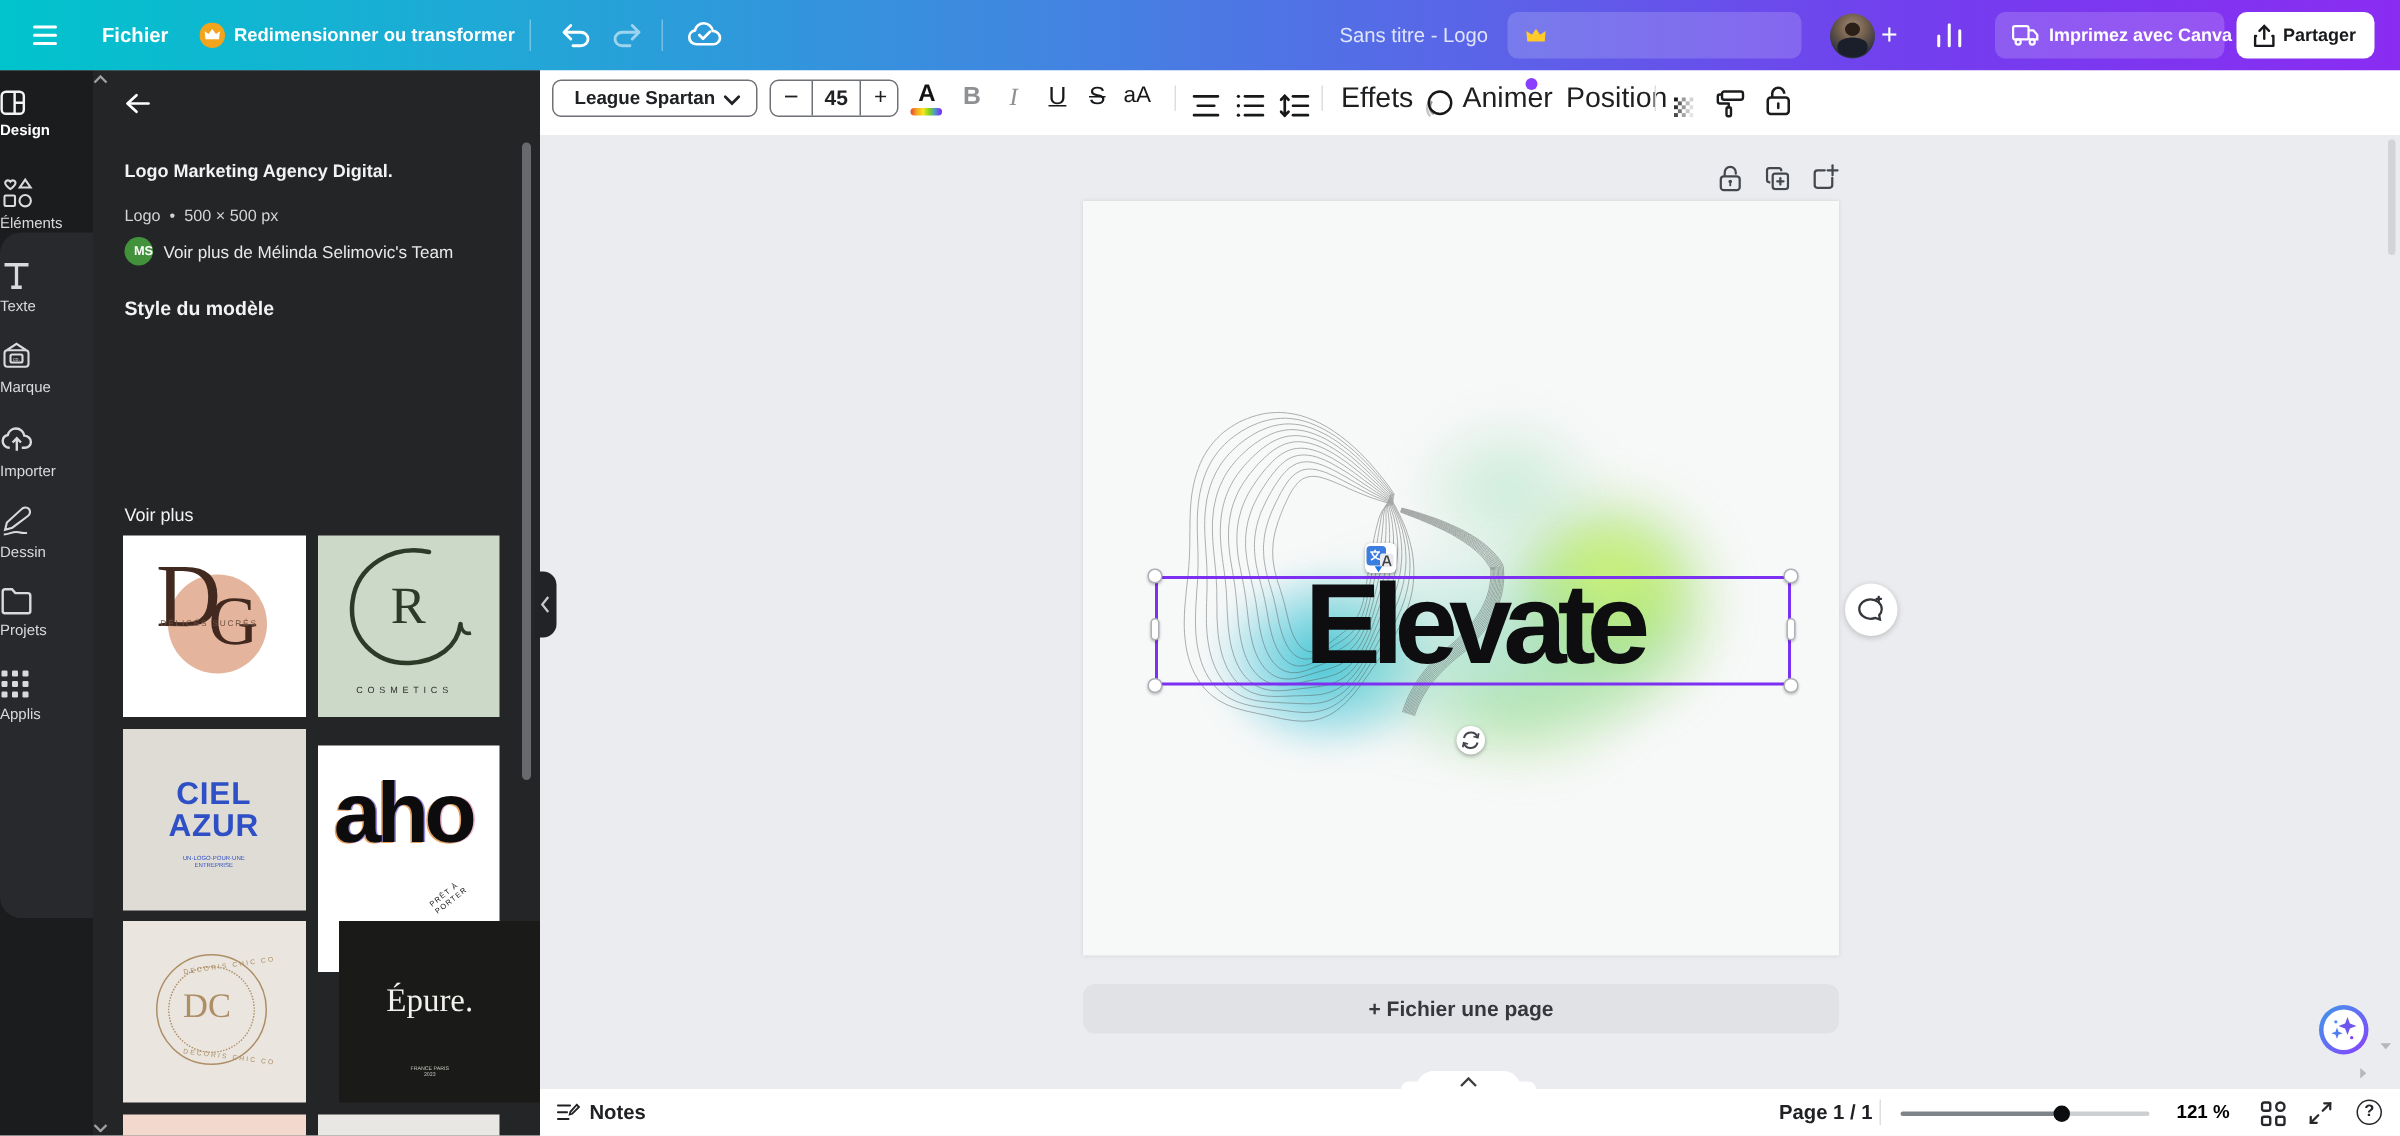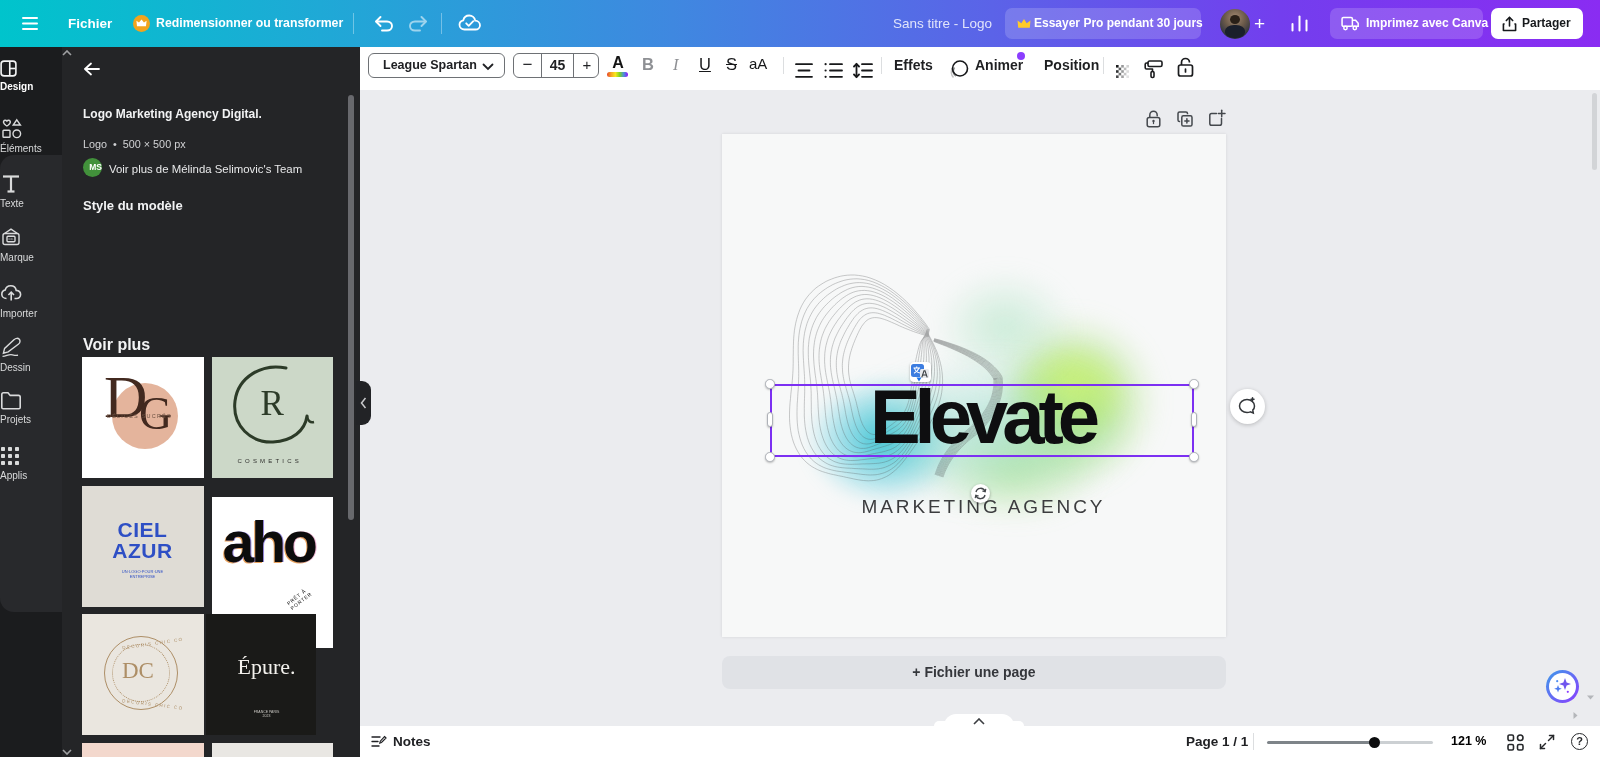--- a/index.html
+++ b/index.html
@@ -19,21 +19,21 @@
   #panel { position:absolute; left:62px; top:47px; width:298px; height:710px; background:#242527; }
   #paneltop { position:absolute; left:0; top:47px; width:360px; height:61px; background:#242527; }
   .rail-item { position:absolute; left:0; width:62px; color:#d9dadb; }
   .rail-label { font-size:10px; display:block; }
   .ptxt { position:absolute; color:#f2f3f4; }
   
   #toolbar { position:absolute; left:360px; top:47px; width:1240px; height:43px; background:#ffffff; }
   .tbox { position:absolute; top:6px; height:25px; border:1px solid #6e7175; border-radius:6px; background:#fff; }
   .ticon { position:absolute; top:6px; height:25px; }
   .tsep { position:absolute; top:10px; width:1px; height:17px; background:#dcdee0; }
-  .tlabel { position:absolute; top:6px; height:25px; line-height:25px; font-size:14px; color:#1e1f21; font-weight:bold; }
+  .tlabel { position:absolute; top:6px; height:25px; line-height:25px; font-size:19px; color:#1e1f21; font-weight:normal; }
   
   #canvas { position:absolute; left:360px; top:90px; width:1240px; height:636px; background:#ebecef; overflow:hidden; }
   #artboard { position:absolute; left:362px; top:44px; width:504px; height:503px; background:#f7f8f8; box-shadow:0 0 3px rgba(0,0,0,0.10); }
   
   #bottombar { position:absolute; left:360px; top:726px; width:1240px; height:31px; background:#ffffff; }
   .bb-txt { position:absolute; font-size:13.5px; color:#202124; font-weight:bold; line-height:31px; }
   .selknob { position:absolute; width:9.5px; height:9.5px; border-radius:50%; background:#fff; border:1px solid #aeb2b8; box-shadow:0 1px 2px rgba(0,0,0,0.25); }
   .selpill { position:absolute; width:6.5px; height:15px; border-radius:4px; background:#fff; border:1px solid #aeb2b8; box-shadow:0 1px 2px rgba(0,0,0,0.25); }
 </style>
 </head>
@@ -64,21 +64,20 @@
   <div class="vsep" style="left:441px"></div>
   <svg class="abs" style="left:458px;top:14px" width="24" height="19" viewBox="0 0 24 19">
       <path d="M6.5 15.5 C3.6 15.5 1.5 13.4 1.5 10.8 C1.5 8.5 3.1 6.7 5.3 6.3 C5.9 3.6 8.3 1.5 11.2 1.5 C14.2 1.5 16.7 3.7 17.2 6.6 C19.9 6.8 22 8.8 22 11.2 C22 13.6 20 15.5 17.5 15.5 Z" fill="none" stroke="#fff" stroke-width="1.8"></path>
       <path d="M8.2 9.3 L10.7 11.8 L15.3 7.2" fill="none" stroke="#fff" stroke-width="1.8" stroke-linecap="round" stroke-linejoin="round"></path>
     </svg>
   <div class="tb-txt tb-dim" style="left:893px;top:0">Sans titre - Logo</div>
   <div class="pillbtn" style="left:1005px;width:196px;text-align:left;white-space:nowrap">
     <svg class="abs" style="left:12px;top:10px" width="14" height="12" viewBox="0 0 15 13">
         <path d="M1.2 10.5 L0.5 2.8 L4.6 5.6 L7.5 1.2 L10.4 5.6 L14.5 2.8 L13.8 10.5 Z" fill="#ffca2a"></path>
       </svg>
-    <span style="position:absolute;left:29px;top:0">Essayer Pro pendant 30 jours</span>
   </div>
   <div class="abs" style="left:1220px;top:9px;width:30px;height:30px;border-radius:50%;background:radial-gradient(circle at 50% 30%,#a58a72 0%,#6b5a4a 40%,#2e3340 75%,#1d2230 100%);overflow:hidden">
      <div class="abs" style="left:10px;top:6px;width:10px;height:9px;border-radius:50%;background:#2a2018"></div>
      <div class="abs" style="left:5px;top:16px;width:20px;height:13px;border-radius:45%;background:#1a1f2c"></div>
   </div>
   <div class="tb-txt" style="left:1254px;top:0;font-size:19px;font-weight:normal">+</div>
   <svg class="abs" style="left:1290px;top:15px" width="19" height="17" viewBox="0 0 19 17">
       <g stroke="#fff" stroke-width="2" stroke-linecap="round" fill="none">
         <line x1="2.5" y1="15.5" x2="2.5" y2="9"></line>
         <line x1="9.5" y1="15.5" x2="9.5" y2="1.5"></line>
@@ -202,21 +201,21 @@
     </svg>
   <svg class="abs" style="left:21px;top:15px" width="17" height="14" viewBox="0 0 17 14">
       <path d="M8 1.5 L2 7 L8 12.5" fill="none" stroke="#fff" stroke-width="1.8" stroke-linecap="round" stroke-linejoin="round"></path>
       <line x1="2.5" y1="7" x2="16" y2="7" stroke="#fff" stroke-width="1.8" stroke-linecap="round"></line>
     </svg>
   <div class="ptxt" style="left:21px;top:60px;font-size:12px;font-weight:bold">Logo Marketing Agency Digital.</div>
   <div class="ptxt" style="left:21px;top:90.5px;font-size:10.8px;color:#d2d3d5;font-weight:normal">Logo&nbsp; •&nbsp; 500 × 500 px</div>
   <div class="abs" style="left:21px;top:111px;width:19px;height:19px;border-radius:50%;background:#42913b;color:#fff;font-size:8.5px;font-weight:bold;text-align:right;line-height:19px">MS</div>
   <div class="ptxt" style="left:47px;top:116px;font-size:11.4px;color:#e8e9ea;font-weight:normal">Voir plus de Mélinda Selimovic's Team</div>
   <div class="ptxt" style="left:21px;top:151px;font-size:13px;font-weight:bold">Style du modèle</div>
-  <div class="ptxt" style="left:21px;top:289px;font-size:16px;font-weight:bold">Voir plus</div>
+  <div class="ptxt" style="left:21px;top:289px;font-size:12px;font-weight:normal">Voir plus</div>
   <div class="abs" style="left:20px;top:310px;width:121.5px;height:121px;background:#fff">
     <div class="abs" style="left:30px;top:26px;width:66px;height:66px;border-radius:50%;background:#e4b49c"></div>
     <div class="abs" style="left:22px;top:6px;font-family:'Liberation Serif',serif;font-size:60px;color:#42291f">D</div>
     <div class="abs" style="left:57px;top:30px;font-family:'Liberation Serif',serif;font-size:46px;color:#42291f">G</div>
     <div class="abs" style="left:25px;top:56px;font-size:5.5px;letter-spacing:1.2px;color:#6d5242">DÉLICÉS SUCRÉS</div>
   </div>
   <div class="abs" style="left:149.5px;top:310px;width:121.5px;height:121px;background:#ccd8c8">
     <svg class="abs" style="left:14px;top:6px" width="95" height="90" viewBox="0 0 95 90">
         <path d="M60 5 C36 0 12 14 9 38 C6 63 25 80 47 79 C66 78 79 68 81 53" fill="none" stroke="#2c3b28" stroke-width="3" stroke-linecap="round"></path>
         <path d="M81 53 C82 58 84 60 88 59" fill="none" stroke="#2c3b28" stroke-width="2.4"></path>
@@ -234,21 +233,21 @@
     <div class="abs" style="left:11px;top:12px;font-size:57px;font-weight:bold;color:#0c0c0c;letter-spacing:-3px">aho</div>
     <div class="abs" style="left:72px;top:88px;font-size:5px;letter-spacing:0.8px;color:#111;transform:rotate(-38deg)">PRÊT À PORTER</div>
   </div>
   <div class="abs" style="left:20px;top:567px;width:121.5px;height:121px;background:#eae6df">
     <div class="abs" style="left:22px;top:22px;width:74px;height:74px;border-radius:50%;border:1.2px solid #ad8e66"></div>
     <div class="abs" style="left:30px;top:30px;width:58px;height:58px;border-radius:50%;border:0.8px dotted #ad8e66"></div>
     <div class="abs" style="left:40px;top:44px;font-family:'Liberation Serif',serif;font-size:23px;color:#ad8e66">DC</div>
     <div class="abs" style="left:40px;top:27px;font-size:4.5px;letter-spacing:1.4px;color:#ad8e66;transform:rotate(-8deg)">DECORIS CHIC CO</div>
     <div class="abs" style="left:40px;top:88px;font-size:4.5px;letter-spacing:1.4px;color:#ad8e66;transform:rotate(7deg)">DECORIS CHIC CO</div>
   </div>
-  <div class="abs" style="left:144px;top:567px;width:110px;height:121px;background:#1a1a18">
+  <div class="abs" style="left:164px;top:567px;width:137px;height:121px;background:#1a1a18">
     <div class="abs" style="left:0;top:40px;width:121px;text-align:center;font-family:'Liberation Serif',serif;font-size:22px;color:#f2f0ec">Épure.</div>
     <div class="abs" style="left:0;top:96px;width:121px;text-align:center;font-size:3.5px;color:#c9c7c2">FRANCE PARIS<br>2023</div>
   </div>
   <div class="abs" style="left:20px;top:695.5px;width:121.5px;height:14.5px;background:#f3d8cd"></div>
   <div class="abs" style="left:149.5px;top:695.5px;width:121.5px;height:14.5px;background:#e9e7e3"></div>
   <div class="abs" style="left:286px;top:48px;width:5.5px;height:425px;background:#68696d;border-radius:3px"></div>
   <svg class="abs" style="left:0px;top:702px" width="10" height="6" viewBox="0 0 10 6">
       <path d="M1 1 L5 5 L9 1" fill="none" stroke="#9fa0a2" stroke-width="1.6"></path>
     </svg>
 </div>
@@ -377,21 +376,20 @@
         <path d="M 194.1,89.7 L 198.8,91.2 L 203.2,92.6 L 207.5,94.1 L 211.5,95.6 L 215.4,97.1 L 219.1,98.6 L 222.6,100.1 L 225.9,101.6 L 229.1,103.1 L 232.1,104.6 L 234.9,106.2 L 237.6,107.7 L 240.1,109.3 L 242.5,110.8 L 244.7,112.4 L 246.7,114.0 L 248.7,115.7 L 250.5,117.3 L 252.2,119.0 L 253.7,120.7 L 255.1,122.4 L 256.4,124.1 L 257.6,125.8 L 258.7,127.6 L 258.8,127.9 L 259.0,130.7 L 259.1,133.4 L 259.0,136.1 L 258.8,138.8 L 258.4,141.4 L 257.9,143.9 L 257.3,146.5 L 256.6,148.9 L 255.7,151.4 L 254.8,153.8 L 253.7,156.1 L 252.6,158.4 L 251.3,160.7 L 250.0,162.9 L 248.6,165.1 L 247.1,167.2 L 245.5,169.3 L 243.8,171.4 L 242.1,173.4 L 240.3,175.3 L 238.5,177.2 L 236.6,179.1 L 234.6,180.9 L 232.6,182.7 L 232.6,182.7 L 230.4,184.5 L 228.3,186.2 L 226.2,187.9 L 224.3,189.7 L 222.4,191.4 L 220.6,193.2 L 218.9,194.9 L 217.2,196.7 L 215.6,198.4 L 214.1,200.2 L 212.7,202.0 L 211.3,203.8 L 210.0,205.6 L 208.8,207.4 L 207.6,209.2 L 206.5,211.0 L 205.5,212.9 L 204.5,214.7 L 203.6,216.6 L 202.7,218.5 L 201.9,220.4 L 201.1,222.3 L 200.4,224.3 L 199.8,226.3" fill="none"></path>
         <path d="M 194.0,90.0 L 198.6,91.5 L 203.1,93.0 L 207.3,94.5 L 211.4,96.0 L 215.2,97.5 L 218.9,99.0 L 222.4,100.5 L 225.7,102.1 L 228.8,103.6 L 231.8,105.1 L 234.6,106.7 L 237.2,108.2 L 239.7,109.8 L 242.1,111.4 L 244.3,113.0 L 246.3,114.6 L 248.2,116.2 L 250.0,117.8 L 251.6,119.5 L 253.1,121.2 L 254.5,122.8 L 255.8,124.5 L 256.9,126.3 L 258.0,128.0 L 258.0,128.0 L 258.2,130.7 L 258.2,133.4 L 258.1,136.1 L 257.9,138.7 L 257.5,141.2 L 257.0,143.8 L 256.4,146.2 L 255.7,148.7 L 254.9,151.1 L 253.9,153.4 L 252.9,155.7 L 251.8,158.0 L 250.5,160.2 L 249.2,162.4 L 247.8,164.6 L 246.3,166.7 L 244.7,168.7 L 243.1,170.8 L 241.4,172.7 L 239.6,174.7 L 237.8,176.6 L 235.9,178.4 L 234.0,180.2 L 232.0,182.0 L 232.0,182.0 L 229.8,183.8 L 227.7,185.5 L 225.6,187.3 L 223.7,189.0 L 221.8,190.8 L 220.0,192.5 L 218.2,194.3 L 216.6,196.1 L 215.0,197.9 L 213.4,199.6 L 212.0,201.4 L 210.6,203.2 L 209.3,205.1 L 208.1,206.9 L 206.9,208.7 L 205.8,210.6 L 204.7,212.5 L 203.7,214.3 L 202.8,216.2 L 201.9,218.2 L 201.1,220.1 L 200.4,222.0 L 199.7,224.0 L 199.0,226.0" fill="none"></path>
         <path d="M 193.9,90.3 L 198.5,91.8 L 203.0,93.4 L 207.2,94.9 L 211.2,96.4 L 215.1,98.0 L 218.7,99.5 L 222.2,101.0 L 225.5,102.6 L 228.6,104.1 L 231.5,105.7 L 234.3,107.2 L 236.9,108.8 L 239.4,110.4 L 241.7,111.9 L 243.8,113.5 L 245.8,115.1 L 247.7,116.8 L 249.5,118.4 L 251.1,120.0 L 252.5,121.7 L 253.9,123.3 L 255.1,125.0 L 256.3,126.7 L 257.3,128.4 L 257.2,128.1 L 257.3,130.8 L 257.4,133.4 L 257.2,136.0 L 257.0,138.6 L 256.6,141.1 L 256.2,143.6 L 255.6,146.0 L 254.8,148.4 L 254.0,150.7 L 253.1,153.1 L 252.1,155.3 L 250.9,157.6 L 249.7,159.8 L 248.4,161.9 L 247.0,164.0 L 245.5,166.1 L 244.0,168.1 L 242.4,170.1 L 240.7,172.1 L 238.9,174.0 L 237.1,175.9 L 235.3,177.7 L 233.3,179.5 L 231.4,181.3 L 231.4,181.3 L 229.2,183.0 L 227.1,184.8 L 225.0,186.6 L 223.0,188.3 L 221.1,190.1 L 219.3,191.9 L 217.6,193.7 L 215.9,195.5 L 214.3,197.3 L 212.8,199.1 L 211.3,200.9 L 209.9,202.7 L 208.6,204.6 L 207.3,206.4 L 206.2,208.3 L 205.0,210.2 L 204.0,212.0 L 203.0,214.0 L 202.0,215.9 L 201.2,217.8 L 200.3,219.8 L 199.6,221.7 L 198.9,223.7 L 198.2,225.7" fill="none"></path>
         <path d="M 193.8,90.5 L 198.4,92.1 L 202.8,93.7 L 207.1,95.3 L 211.1,96.8 L 214.9,98.4 L 218.5,99.9 L 222.0,101.5 L 225.2,103.1 L 228.3,104.6 L 231.2,106.2 L 234.0,107.8 L 236.6,109.3 L 239.0,110.9 L 241.3,112.5 L 243.4,114.1 L 245.4,115.7 L 247.2,117.3 L 248.9,118.9 L 250.5,120.5 L 252.0,122.2 L 253.3,123.8 L 254.5,125.5 L 255.6,127.1 L 256.6,128.9 L 256.3,128.1 L 256.5,130.8 L 256.5,133.4 L 256.4,136.0 L 256.1,138.5 L 255.8,140.9 L 255.3,143.4 L 254.7,145.8 L 254.0,148.1 L 253.2,150.4 L 252.2,152.7 L 251.2,154.9 L 250.1,157.1 L 248.9,159.3 L 247.6,161.4 L 246.2,163.5 L 244.8,165.5 L 243.2,167.6 L 241.6,169.5 L 240.0,171.5 L 238.2,173.4 L 236.5,175.2 L 234.6,177.1 L 232.7,178.8 L 230.8,180.6 L 230.8,180.5 L 228.6,182.3 L 226.5,184.1 L 224.4,185.9 L 222.4,187.7 L 220.5,189.5 L 218.7,191.2 L 216.9,193.1 L 215.2,194.9 L 213.6,196.7 L 212.1,198.5 L 210.6,200.3 L 209.2,202.2 L 207.9,204.1 L 206.6,205.9 L 205.4,207.8 L 204.3,209.7 L 203.2,211.6 L 202.2,213.6 L 201.3,215.5 L 200.4,217.5 L 199.5,219.5 L 198.8,221.5 L 198.1,223.5 L 197.4,225.5" fill="none"></path>
         <path d="M 193.8,90.8 L 198.3,92.4 L 202.7,94.1 L 206.9,95.7 L 210.9,97.2 L 214.7,98.8 L 218.3,100.4 L 221.8,102.0 L 225.0,103.6 L 228.1,105.1 L 231.0,106.7 L 233.7,108.3 L 236.3,109.9 L 238.7,111.5 L 240.9,113.0 L 243.0,114.6 L 245.0,116.2 L 246.8,117.8 L 248.4,119.4 L 250.0,121.1 L 251.4,122.7 L 252.7,124.3 L 253.8,125.9 L 254.9,127.6 L 255.9,129.3 L 255.5,128.2 L 255.6,130.8 L 255.6,133.4 L 255.5,135.9 L 255.3,138.4 L 254.9,140.8 L 254.4,143.2 L 253.8,145.5 L 253.1,147.8 L 252.3,150.1 L 251.4,152.3 L 250.4,154.5 L 249.3,156.7 L 248.1,158.8 L 246.8,160.9 L 245.4,163.0 L 244.0,165.0 L 242.5,167.0 L 240.9,168.9 L 239.3,170.8 L 237.5,172.7 L 235.8,174.6 L 234.0,176.4 L 232.1,178.2 L 230.1,179.9 L 230.3,179.8 L 228.0,181.6 L 225.9,183.4 L 223.8,185.2 L 221.8,187.0 L 219.9,188.8 L 218.0,190.6 L 216.3,192.4 L 214.6,194.3 L 212.9,196.1 L 211.4,197.9 L 209.9,199.8 L 208.5,201.7 L 207.2,203.6 L 205.9,205.5 L 204.7,207.4 L 203.5,209.3 L 202.5,211.2 L 201.4,213.2 L 200.5,215.1 L 199.6,217.1 L 198.8,219.1 L 198.0,221.2 L 197.3,223.2 L 196.6,225.2" fill="none"></path>
         <path d="M 193.7,91.0 L 198.2,92.8 L 202.6,94.4 L 206.8,96.0 L 210.8,97.7 L 214.5,99.3 L 218.1,100.9 L 221.5,102.5 L 224.8,104.0 L 227.8,105.6 L 230.7,107.2 L 233.4,108.8 L 235.9,110.4 L 238.3,112.0 L 240.5,113.6 L 242.6,115.2 L 244.5,116.8 L 246.3,118.4 L 247.9,120.0 L 249.4,121.6 L 250.8,123.2 L 252.0,124.8 L 253.2,126.4 L 254.2,128.0 L 255.2,129.7 L 254.7,128.2 L 254.8,130.9 L 254.8,133.4 L 254.6,135.8 L 254.4,138.3 L 254.0,140.6 L 253.5,143.0 L 252.9,145.3 L 252.2,147.6 L 251.4,149.8 L 250.5,152.0 L 249.5,154.1 L 248.4,156.3 L 247.3,158.3 L 246.0,160.4 L 244.7,162.4 L 243.2,164.4 L 241.7,166.4 L 240.2,168.3 L 238.5,170.2 L 236.9,172.1 L 235.1,173.9 L 233.3,175.7 L 231.4,177.5 L 229.5,179.2 L 229.7,179.1 L 227.5,180.9 L 225.3,182.7 L 223.2,184.5 L 221.2,186.3 L 219.3,188.1 L 217.4,190.0 L 215.6,191.8 L 213.9,193.7 L 212.3,195.5 L 210.7,197.4 L 209.2,199.3 L 207.8,201.1 L 206.4,203.1 L 205.2,205.0 L 203.9,206.9 L 202.8,208.8 L 201.7,210.8 L 200.7,212.8 L 199.7,214.8 L 198.8,216.8 L 198.0,218.8 L 197.2,220.9 L 196.5,222.9 L 195.8,225.0" fill="none"></path>
         <path d="M 193.6,91.3 L 198.1,93.1 L 202.5,94.8 L 206.6,96.4 L 210.6,98.1 L 214.4,99.7 L 217.9,101.3 L 221.3,102.9 L 224.5,104.5 L 227.6,106.1 L 230.4,107.8 L 233.1,109.4 L 235.6,111.0 L 237.9,112.6 L 240.1,114.1 L 242.2,115.7 L 244.1,117.3 L 245.8,118.9 L 247.4,120.5 L 248.9,122.1 L 250.2,123.7 L 251.4,125.3 L 252.5,126.9 L 253.5,128.5 L 254.5,130.1 L 253.8,128.3 L 253.9,130.9 L 253.9,133.4 L 253.8,135.8 L 253.5,138.2 L 253.1,140.5 L 252.7,142.8 L 252.1,145.1 L 251.4,147.3 L 250.6,149.5 L 249.7,151.6 L 248.7,153.7 L 247.6,155.8 L 246.5,157.9 L 245.2,159.9 L 243.9,161.9 L 242.5,163.9 L 241.0,165.8 L 239.5,167.7 L 237.8,169.6 L 236.2,171.4 L 234.4,173.2 L 232.7,175.0 L 230.8,176.8 L 228.9,178.5 L 229.1,178.4 L 226.9,180.2 L 224.7,182.0 L 222.6,183.8 L 220.6,185.6 L 218.6,187.5 L 216.8,189.3 L 215.0,191.2 L 213.2,193.0 L 211.6,194.9 L 210.0,196.8 L 208.5,198.7 L 207.1,200.6 L 205.7,202.5 L 204.4,204.5 L 203.2,206.4 L 202.0,208.4 L 200.9,210.4 L 199.9,212.4 L 198.9,214.4 L 198.0,216.4 L 197.2,218.5 L 196.4,220.6 L 195.7,222.6 L 195.0,224.7" fill="none"></path>
       </g>
     </svg>
   <div class="abs" style="left:410px;top:290px;width:424px;height:78px;text-align:center;font-weight:bold;font-size:76px;color:#0e0e10;letter-spacing:-6px;line-height:73px">Elevate</div>
-  <div class="abs" style="left:410px;top:406px;width:424px;text-align:center;font-size:19px;color:#3b3c3e;letter-spacing:2.9px;text-indent:2.9px">MARKETING AGENCY</div>
   <div class="abs" style="left:409.8px;top:293.5px;width:424px;height:73px;border:2px solid #7c30f2"></div>
   <div class="selknob" style="left:405px;top:289px"></div>
   <div class="selknob" style="left:829px;top:289px"></div>
   <div class="selknob" style="left:405px;top:362px"></div>
   <div class="selknob" style="left:829px;top:362px"></div>
   <div class="selpill" style="left:406.5px;top:322px"></div>
   <div class="selpill" style="left:830.5px;top:322px"></div>
   <div class="abs" style="left:549.5px;top:272px;width:21px;height:20px;background:#fff;border-radius:4px;box-shadow:0 1px 2.5px rgba(0,0,0,0.3)">
     <div class="abs" style="left:1.5px;top:1.5px;width:13px;height:13px;background:#3c7de0;border-radius:2.5px"></div>
     <svg class="abs" style="left:3.5px;top:3.5px" width="9" height="9" viewBox="0 0 9 9">

